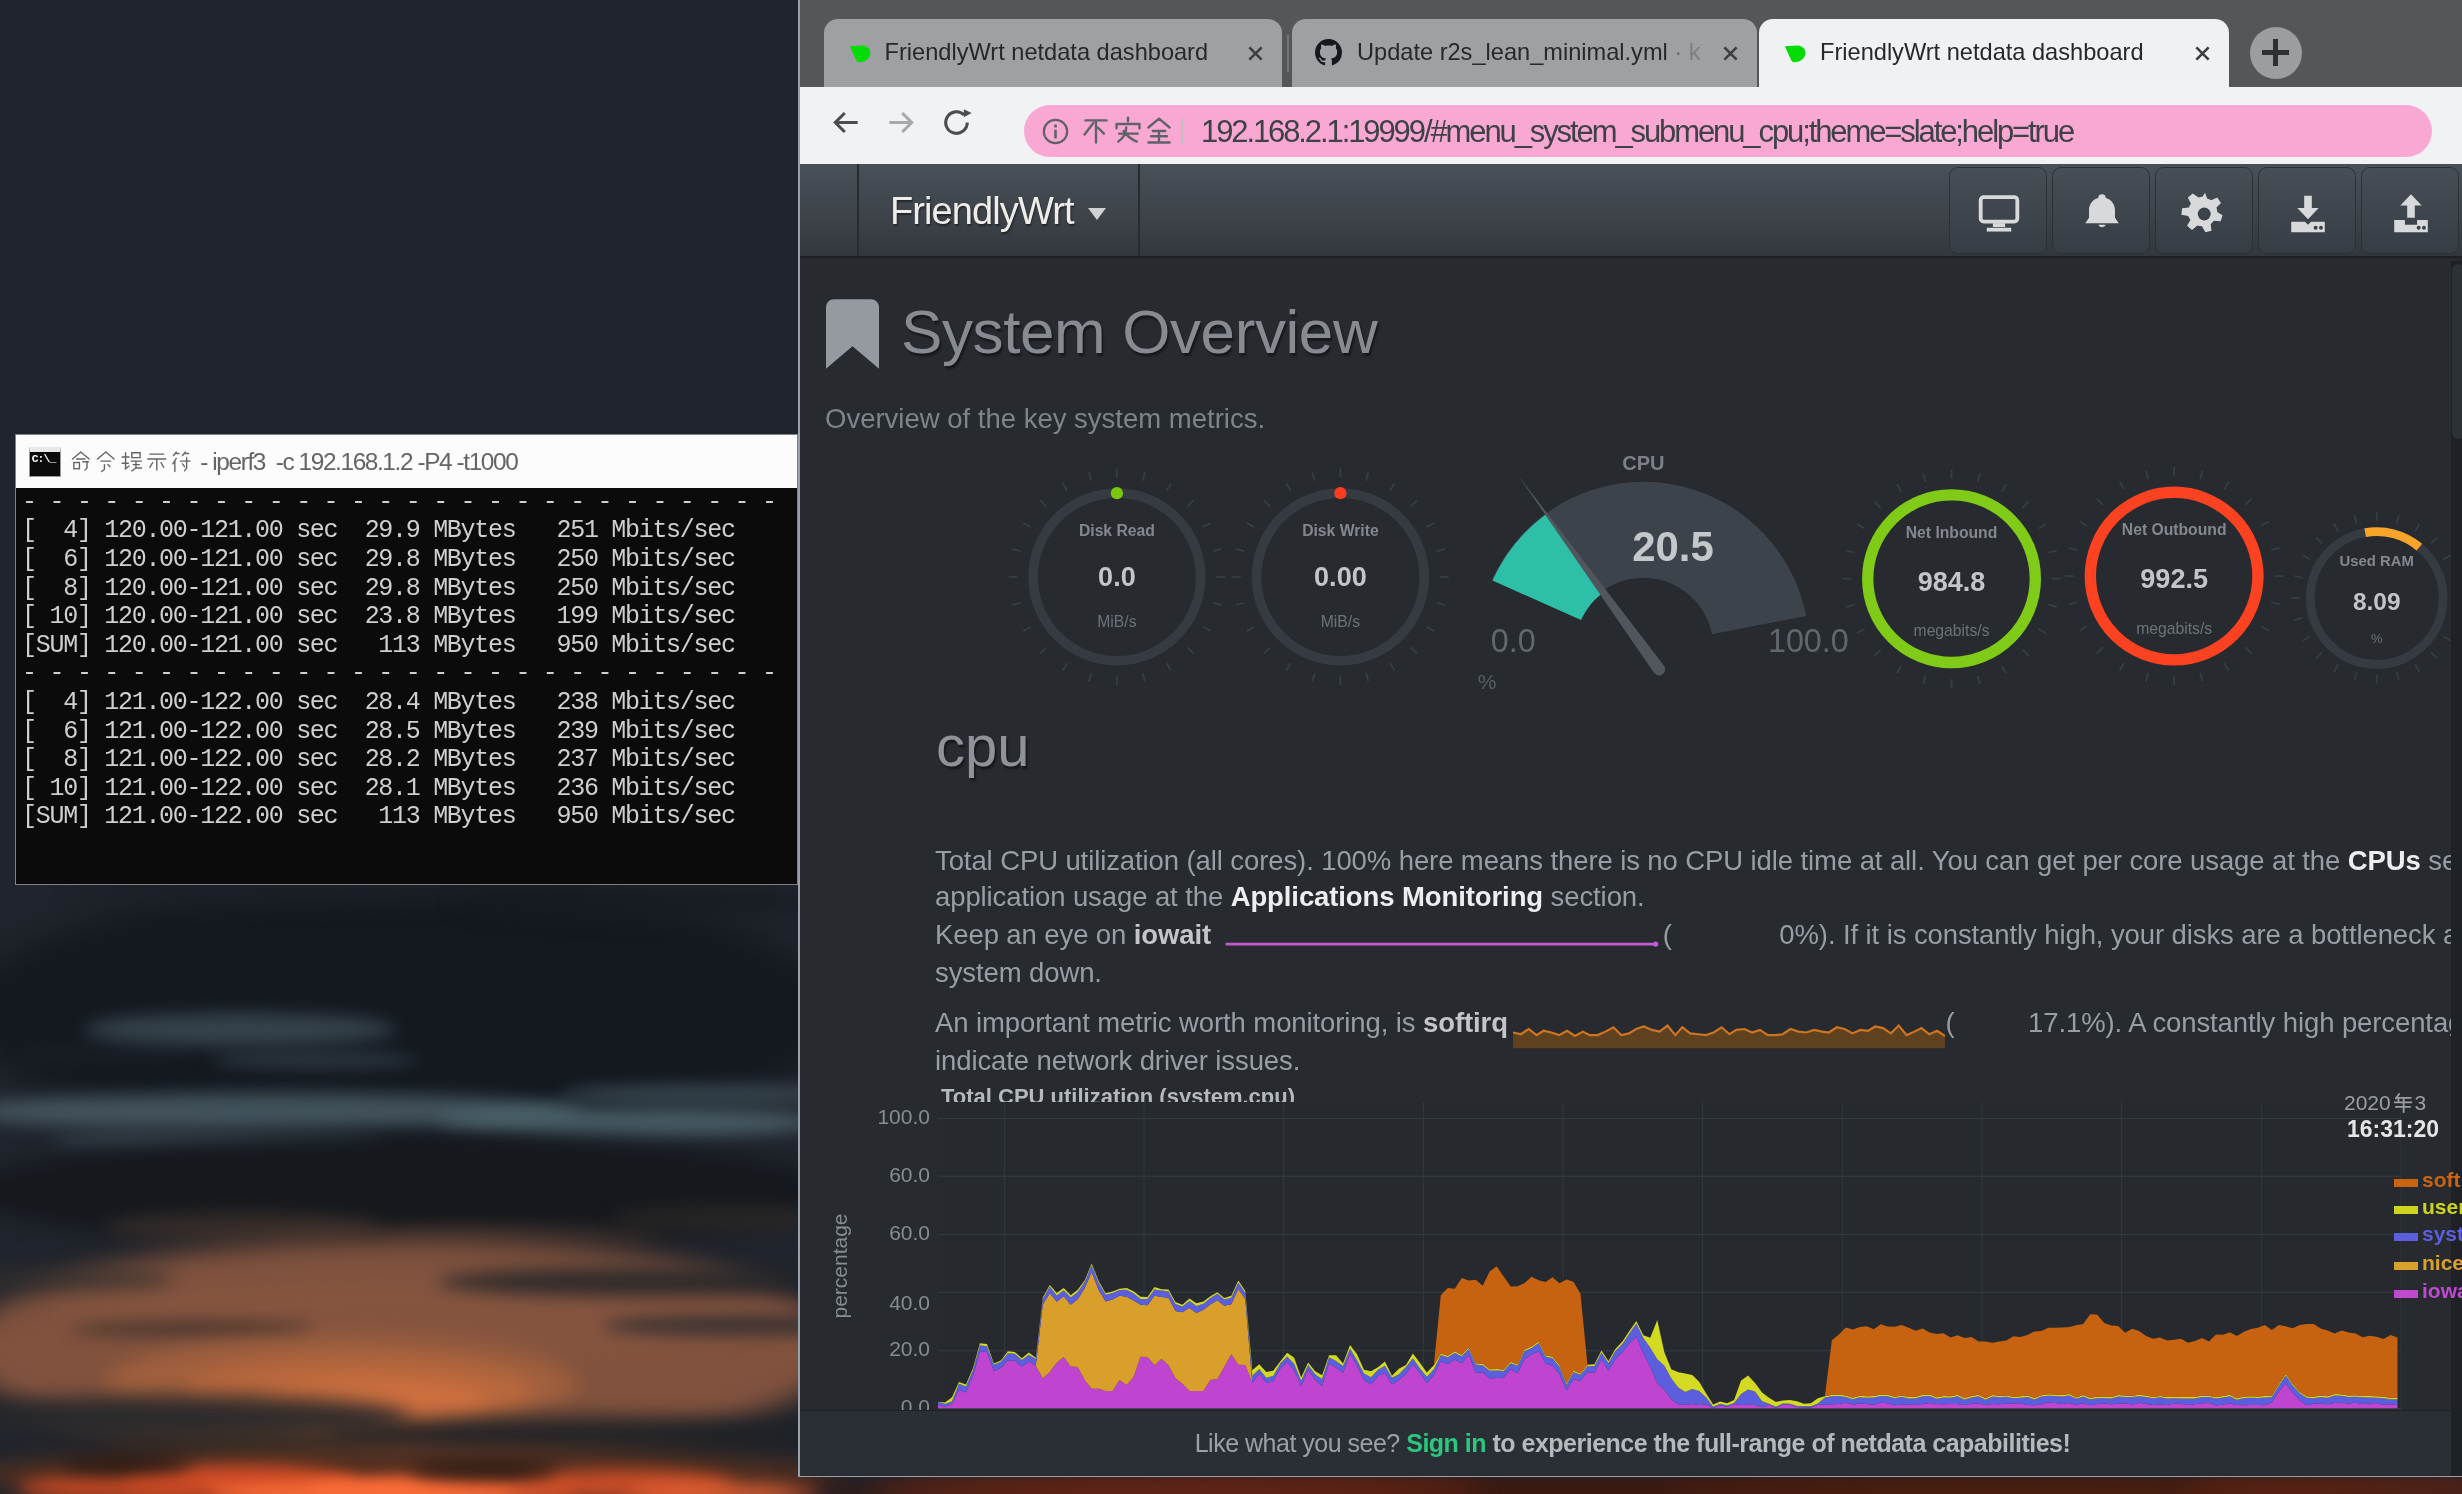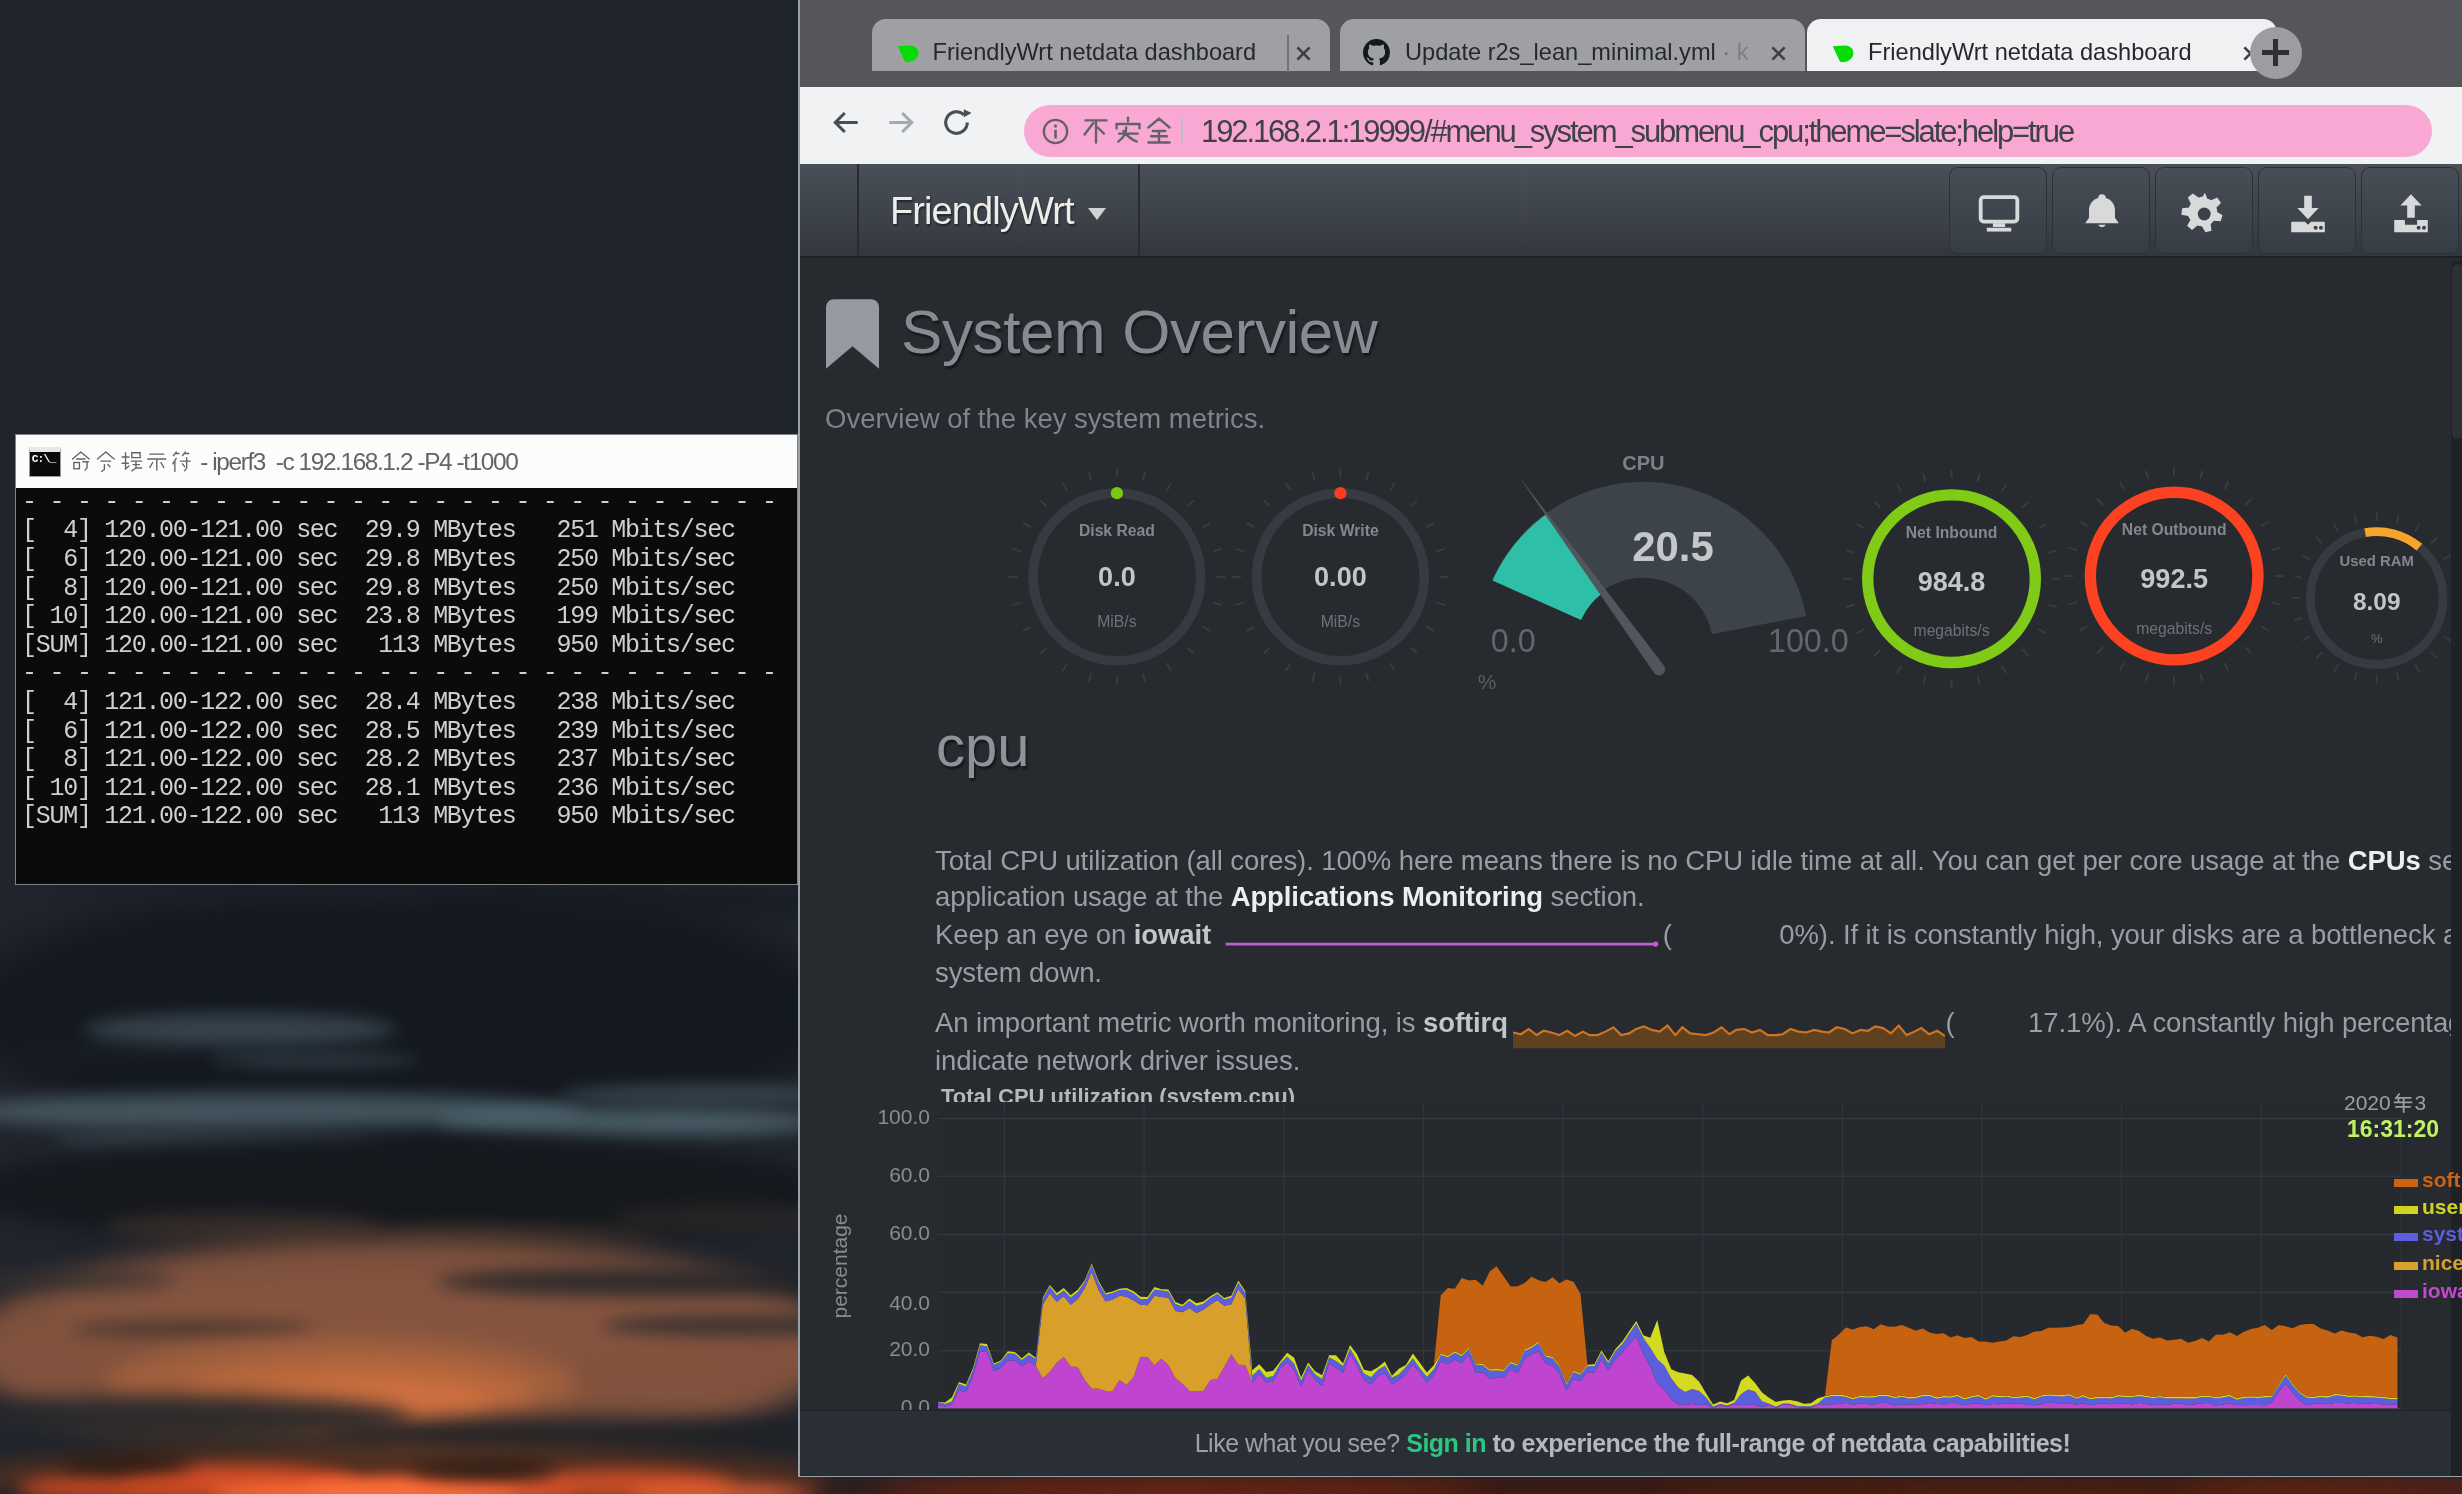--- a/index.html
+++ b/index.html
@@ -19,21 +19,21 @@
   #term .ttitle { margin-left:7px; display:flex; align-items:center; }
   #term .ttext { font-size:24.4px; letter-spacing:-1.4px; color:#646464; white-space:pre; }
   #term pre { font-family:"Liberation Mono", monospace; font-size:25px; letter-spacing:-1.3px;
               color:#cfcfcf; line-height:28.6px; margin:0.9px 0 0 6.1px; }
 
   
   #browser { position:absolute; left:798px; top:0; width:1667px; height:1477px; background:#272b30; overflow:hidden; border-left:2.6px solid #99a2aa; border-bottom:1.7px solid #99a2aa; }
 
   
   #tabbar { position:absolute; left:0; top:0; width:100%; height:87px; background:#55565a; }
-  .tab { position:absolute; top:19px; height:52px; border-radius:14px 14px 0 0;margin-left:48px; }
+  .tab { position:absolute; top:19px; height:68px; border-radius:14px 14px 0 0; }
   .tab .fav { position:absolute; left:21px; top:19px; width:28px; height:28px; }
   .tab .title { position:absolute; left:61px; top:20px; font-size:23.6px; color:#26282b; white-space:nowrap; overflow:hidden; }
   .tab svg.x { position:absolute; right:15.7px; top:23.6px; width:21px; height:21px; }
   .tabdiv { position:absolute; top:35px; width:1.7px; height:37px; background:#737477; }
   #newtab { position:absolute; left:1450px; top:27px; width:52px; height:52px; border-radius:50%; background:#9c9da0; }
   #newtab:before { content:""; position:absolute; left:12.2px; top:23px; width:27px; height:5.2px; background:#2e3032; }
   #newtab:after  { content:""; position:absolute; left:23px; top:12.2px; width:5.2px; height:27px; background:#2e3032; }
 
   
   #toolbar { position:absolute; left:0; top:87px; width:100%; height:77px; background:#f1f2f4; }
@@ -60,21 +60,21 @@
 
   .pline { position:absolute; left:135px; font-size:27.5px; letter-spacing:-0.1px; color:#999ea4; white-space:nowrap; }
   .pline b.w { color:#eceef0; }
   .pline b.g { color:#c2c5c9; }
   .sp { display:inline-block; }
 
   #chtitle { position:absolute; left:141px; top:920px; font-size:22px; font-weight:bold; color:#b5b9bd; }
   .ylab { position:absolute; left:51px; width:79px; font-size:21px; color:#878c91; text-align:right; }
   #ylabrot { position:absolute; left:-43px; top:1090px; width:166px; font-size:21px; color:#878c91; transform:rotate(-90deg); text-align:center; }
   #chdate { position:absolute; z-index:3; left:1544px; top:927px; font-size:21px; color:#9b9fa4; white-space:nowrap; display:flex; align-items:center; }
-  #chtime { position:absolute; z-index:3; left:1547px; top:952px; font-size:23px; font-weight:bold; color:#bef264; }
+  #chtime { position:absolute; z-index:3; left:1547px; top:952px; font-size:23px; font-weight:bold; color:#e5e5e5; }
   .leg { position:absolute; left:1594px; font-size:21px; font-weight:bold; white-space:nowrap; z-index:3; }
   .leg i { display:inline-block; width:23.6px; height:7.9px; margin-right:4.4px; }
 
   #botbar { position:absolute; left:0; top:1246px; width:100%; height:65px; background:#2a2f35; border-top:0.9px solid #1e2126;
             text-align:center; font-size:25px; letter-spacing:-0.5px; color:#9aa0a6; line-height:64px; }
   #botbar b { color:#b4b9be; }
   #botbar .si { color:#2bc77e; font-weight:bold; }
 
   #pgscroll { position:absolute; right:0; top:97px; width:14px; height:1215px; background:#1e2125; }
   #pgthumb { position:absolute; right:0.9px; top:100px; width:12.2px; height:175px; background:#2c3136; border-radius:6.1px; }

